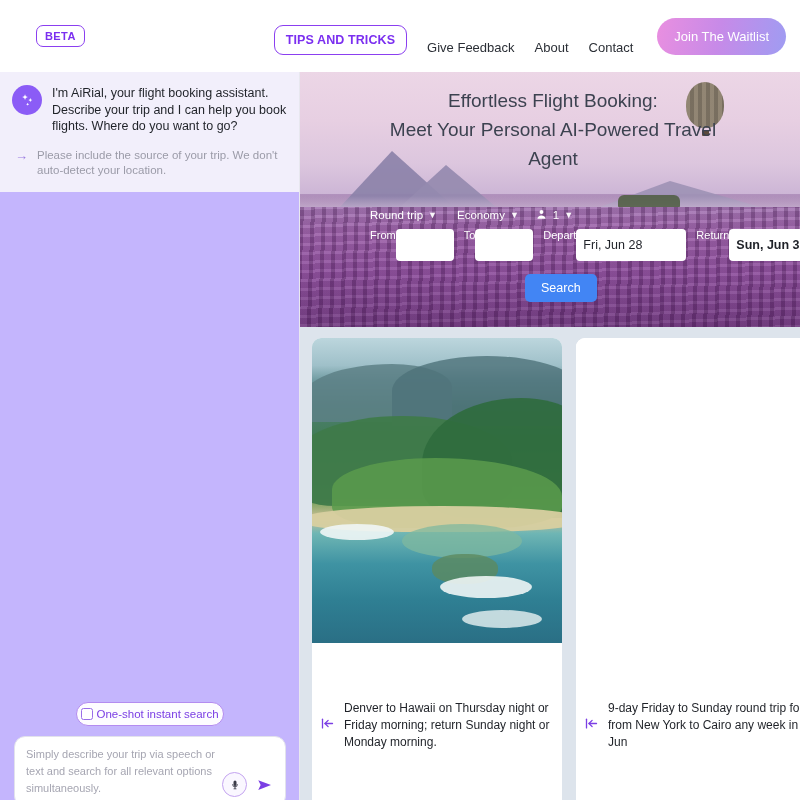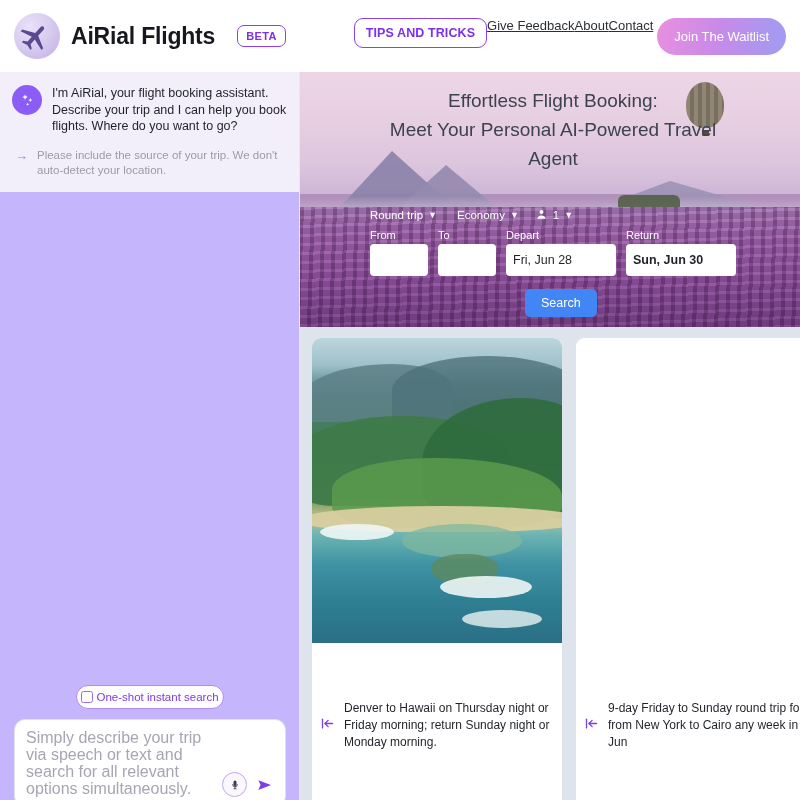--- a/index.html
+++ b/index.html
@@ -29,28 +29,28 @@
   .brand-name {
     font-size: 23px; font-weight: bold; color: #16181d;
     letter-spacing: -0.2px; white-space: nowrap;
   }
   .beta-badge {
     margin-left: 22px;
     border: 1.6px solid #8b3ff0; color: #7b2ff0;
     border-radius: 7px; font-size: 11px; font-weight: bold;
     padding: 4px 8px; letter-spacing: 0.4px; background: #fff;
   }
-  .nav { margin-left: auto; display: flex; align-items: flex-start; }
+  .nav { margin-left: auto; display: flex; align-items: flex-end; gap: 20px; }
   .tips-btn {
     border: 1.6px solid #8b3ff0; color: #7b2ff0;
     border-radius: 9px; font-size: 12.5px; font-weight: bold;
     padding: 7px 11px; letter-spacing: 0.1px; background: #fff;
     white-space: nowrap;
   }
-  .nav-link { font-size: 13px; color: #2b2f36; white-space: nowrap; text-decoration: underline; }
+  .nav-link { font-size: 13px; color: #2b2f36; white-space: nowrap; }
   .waitlist-btn {
     background: linear-gradient(100deg, #e98fe0 0%, #c78ae8 48%, #9f9cf2 100%);
     color: #ffffff; font-size: 13px;
     border-radius: 20px; padding: 11px 17px;
     white-space: nowrap; margin-left: 4px;
   }
 
   
   .left-panel {
     position: absolute; top: 72px; left: 0;
@@ -96,21 +96,21 @@
     border-radius: 2.5px; background: #fff; flex: 0 0 auto;
   }
   .oneshot-label { font-size: 11.5px; color: #7b3fe4; white-space: nowrap; }
   .composer {
     position: relative;
     border: 1px solid #e2e2ec; border-radius: 11px;
     background: #ffffff; min-height: 63px;
     padding: 9px 64px 9px 11px;
   }
   .composer-placeholder {
-    font-size: 16px; line-height: 17px; color: #a6a6b2;
+    font-size: 11px; line-height: 17px; color: #a6a6b2;
   }
   .composer-actions {
     position: absolute; right: 9px; bottom: 9px;
     display: flex; align-items: center; gap: 7px;
   }
   .mic-btn {
     width: 25px; height: 25px; border-radius: 50%;
     border: 1.3px solid #c4a4f0; background: #faf7ff;
     display: flex; align-items: center; justify-content: center;
   }
@@ -197,21 +197,21 @@
   .search-widget {
     position: absolute; left: 70px; top: 136px; z-index: 4;
     width: 400px;
   }
   .opt-row { display: flex; align-items: center; gap: 6px; color: #ffffff; }
   .opt { display: flex; align-items: center; gap: 5px; font-size: 11.5px; color: #ffffff; }
   .caret { font-size: 9px; opacity: 0.95; }
   .fields-row {
     display: flex; align-items: flex-end; gap: 10px; margin-top: 8px;
   }
-  .field { display: flex; flex-direction: column; }
+  .field { display: flex; flex-direction: row; }
   .field-label { font-size: 11px; color: #ffffff; margin-bottom: 3px; }
   .field-input {
     background: #ffffff; border-radius: 4px;
     height: 32px; display: flex; align-items: center;
     padding: 0 7px; font-size: 12.5px; color: #1f2228;
   }
   .f-from .field-input { width: 58px; }
   .f-to .field-input { width: 58px; }
   .f-depart .field-input { width: 110px; }
   .f-return .field-input { width: 110px; font-weight: bold; }
@@ -292,28 +292,20 @@
   }
   .card-icon { color: #7b3fe4; flex: 0 0 auto; }
   .card-text { font-size: 12px; line-height: 17px; color: #1f2228; }
 </style>
 </head>
 <body>
 
 <div id="app">
 
   <div class="header">
-    <div class="brand">
-      <div class="logo">
-        <svg width="34" height="34" viewBox="0 0 24 24" fill="#5b4a8f">
-          <path d="M21 15.5l-8.5-4.2V5.6c0-.8-.6-1.5-1.4-1.5s-1.4.7-1.4 1.5v5.7L1.2 15.5v1.8l8.5-2.4v4.4L7 21.1v1.3l4.1-1.1 4.1 1.1v-1.3l-2.7-1.8v-4.4l8.5 2.4z" transform="rotate(42 12 12)"></path>
-        </svg>
-      </div>
-      <div class="brand-name">AiRial Flights</div>
-    </div>
     <div class="beta-badge">BETA</div>
 
     <div class="nav">
       <div class="tips-btn">TIPS AND TRICKS</div>
       <div class="nav-link">Give Feedback</div>
       <div class="nav-link">About</div>
       <div class="nav-link">Contact</div>
       <div class="waitlist-btn">Join The Waitlist</div>
     </div>
   </div>

